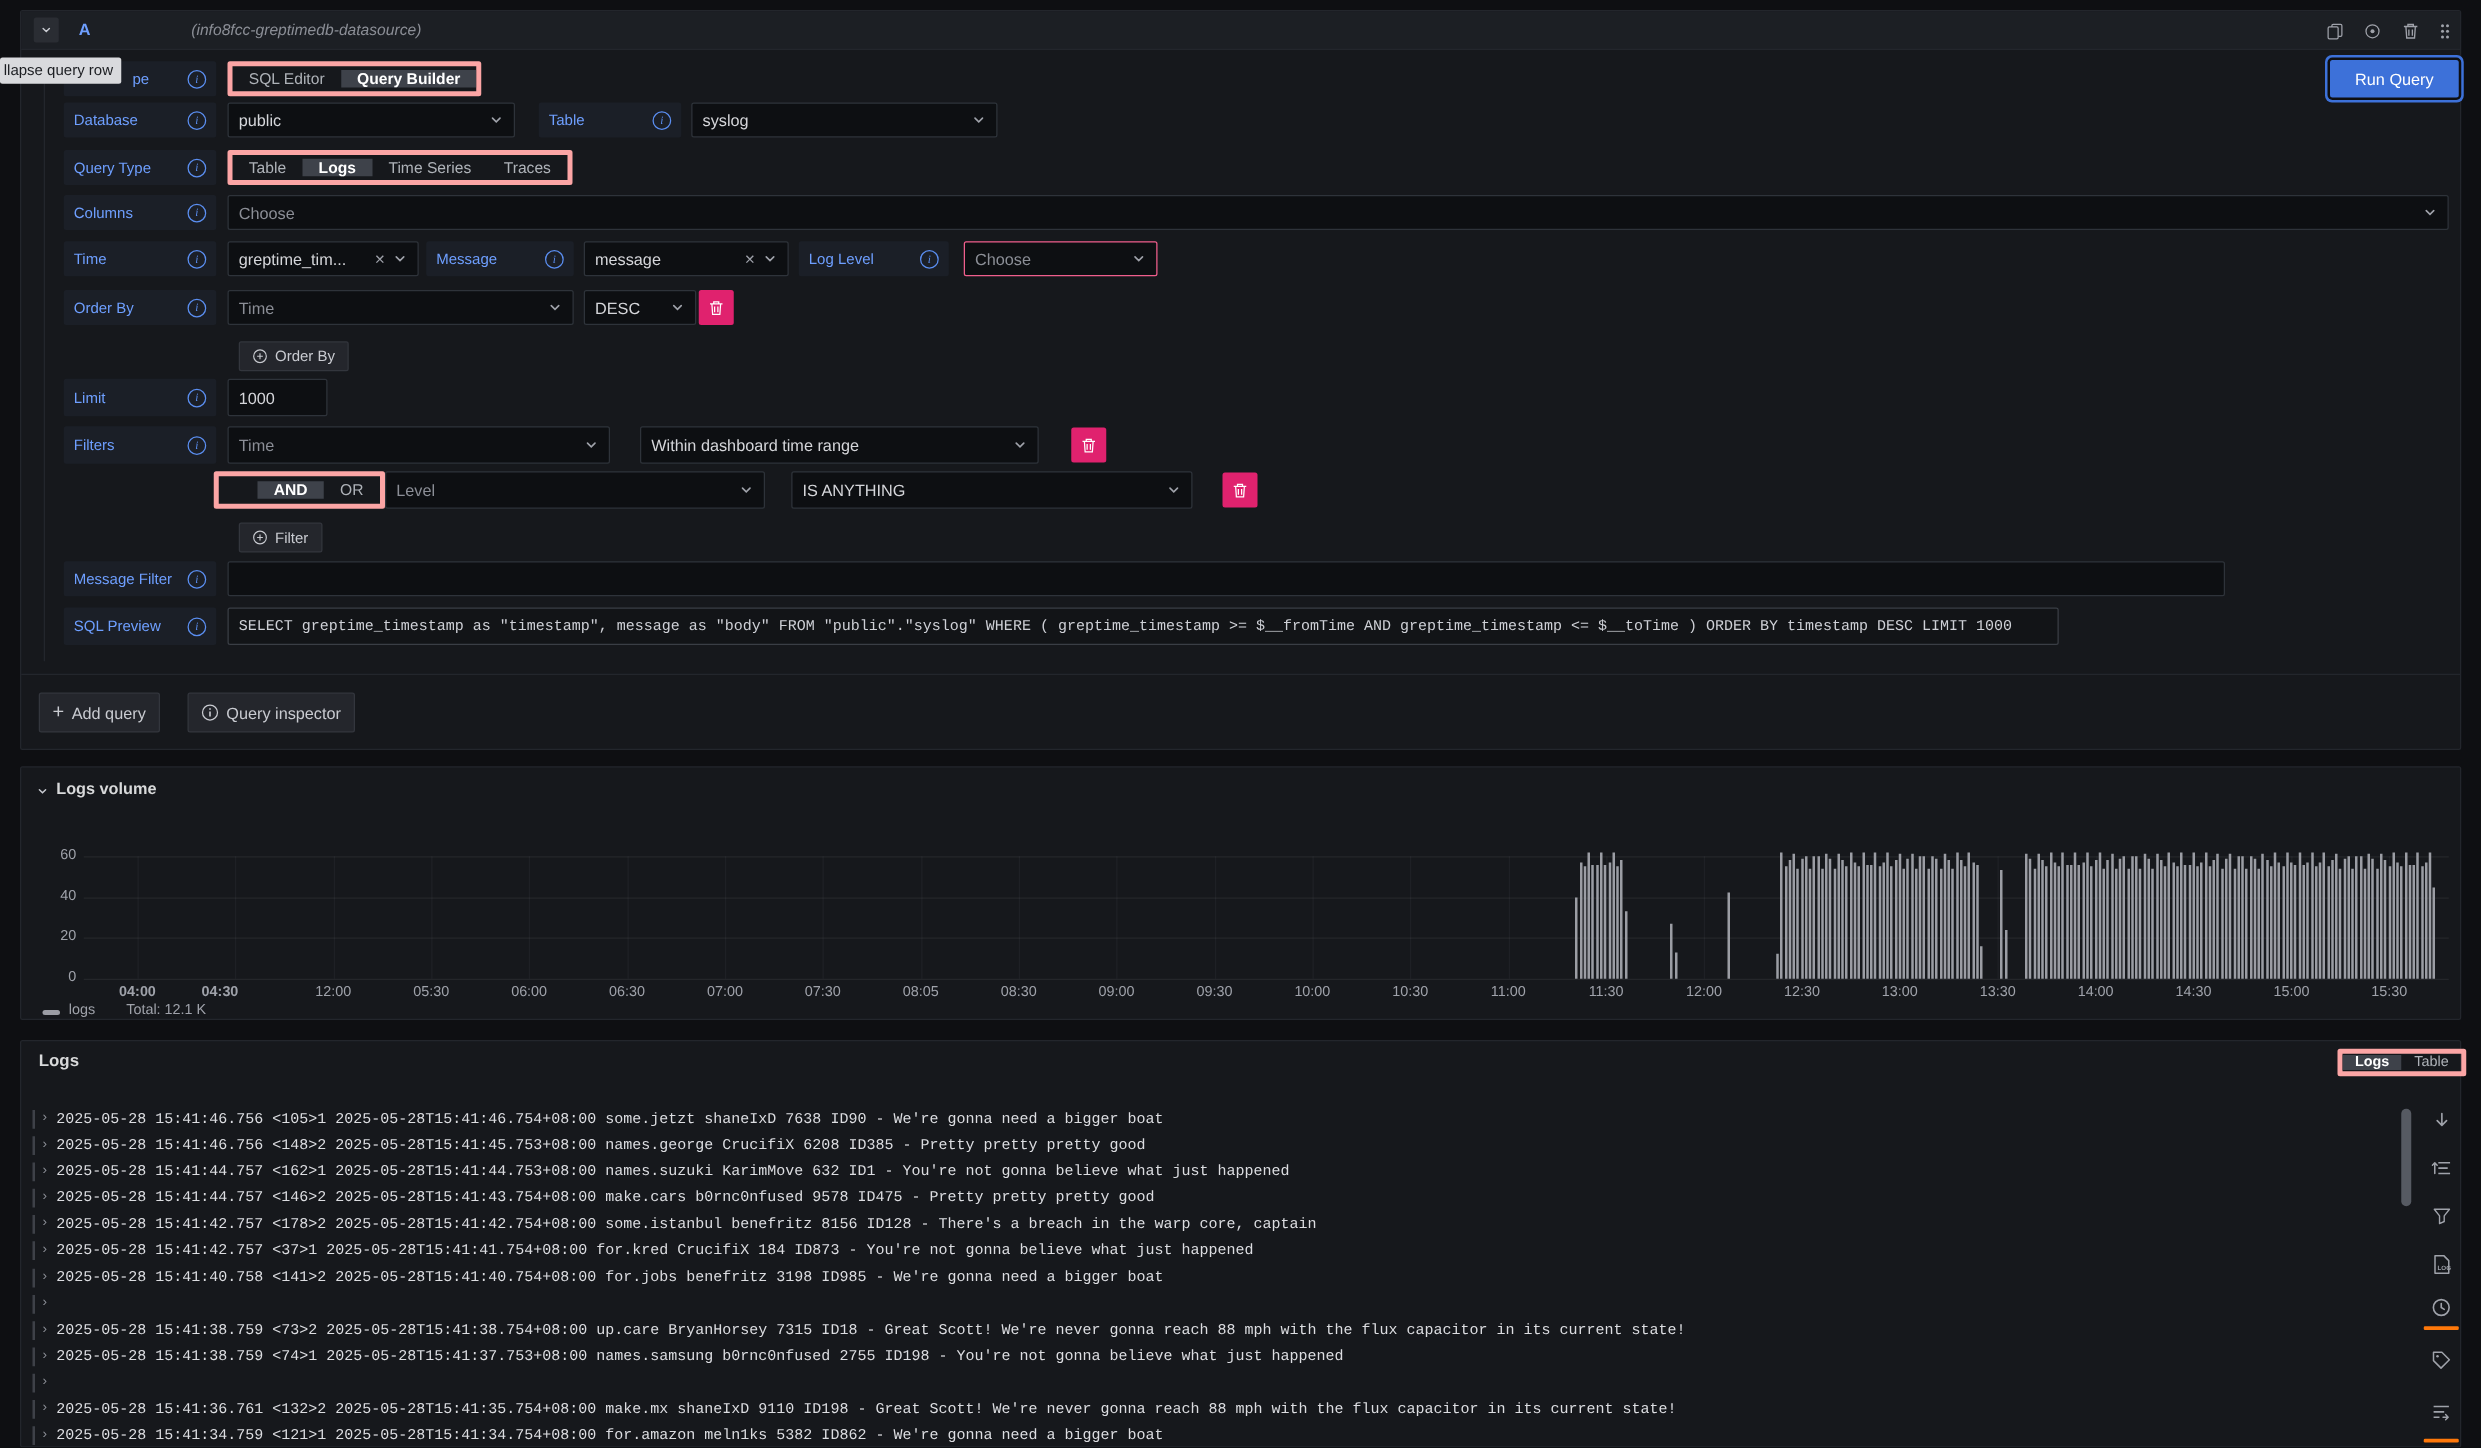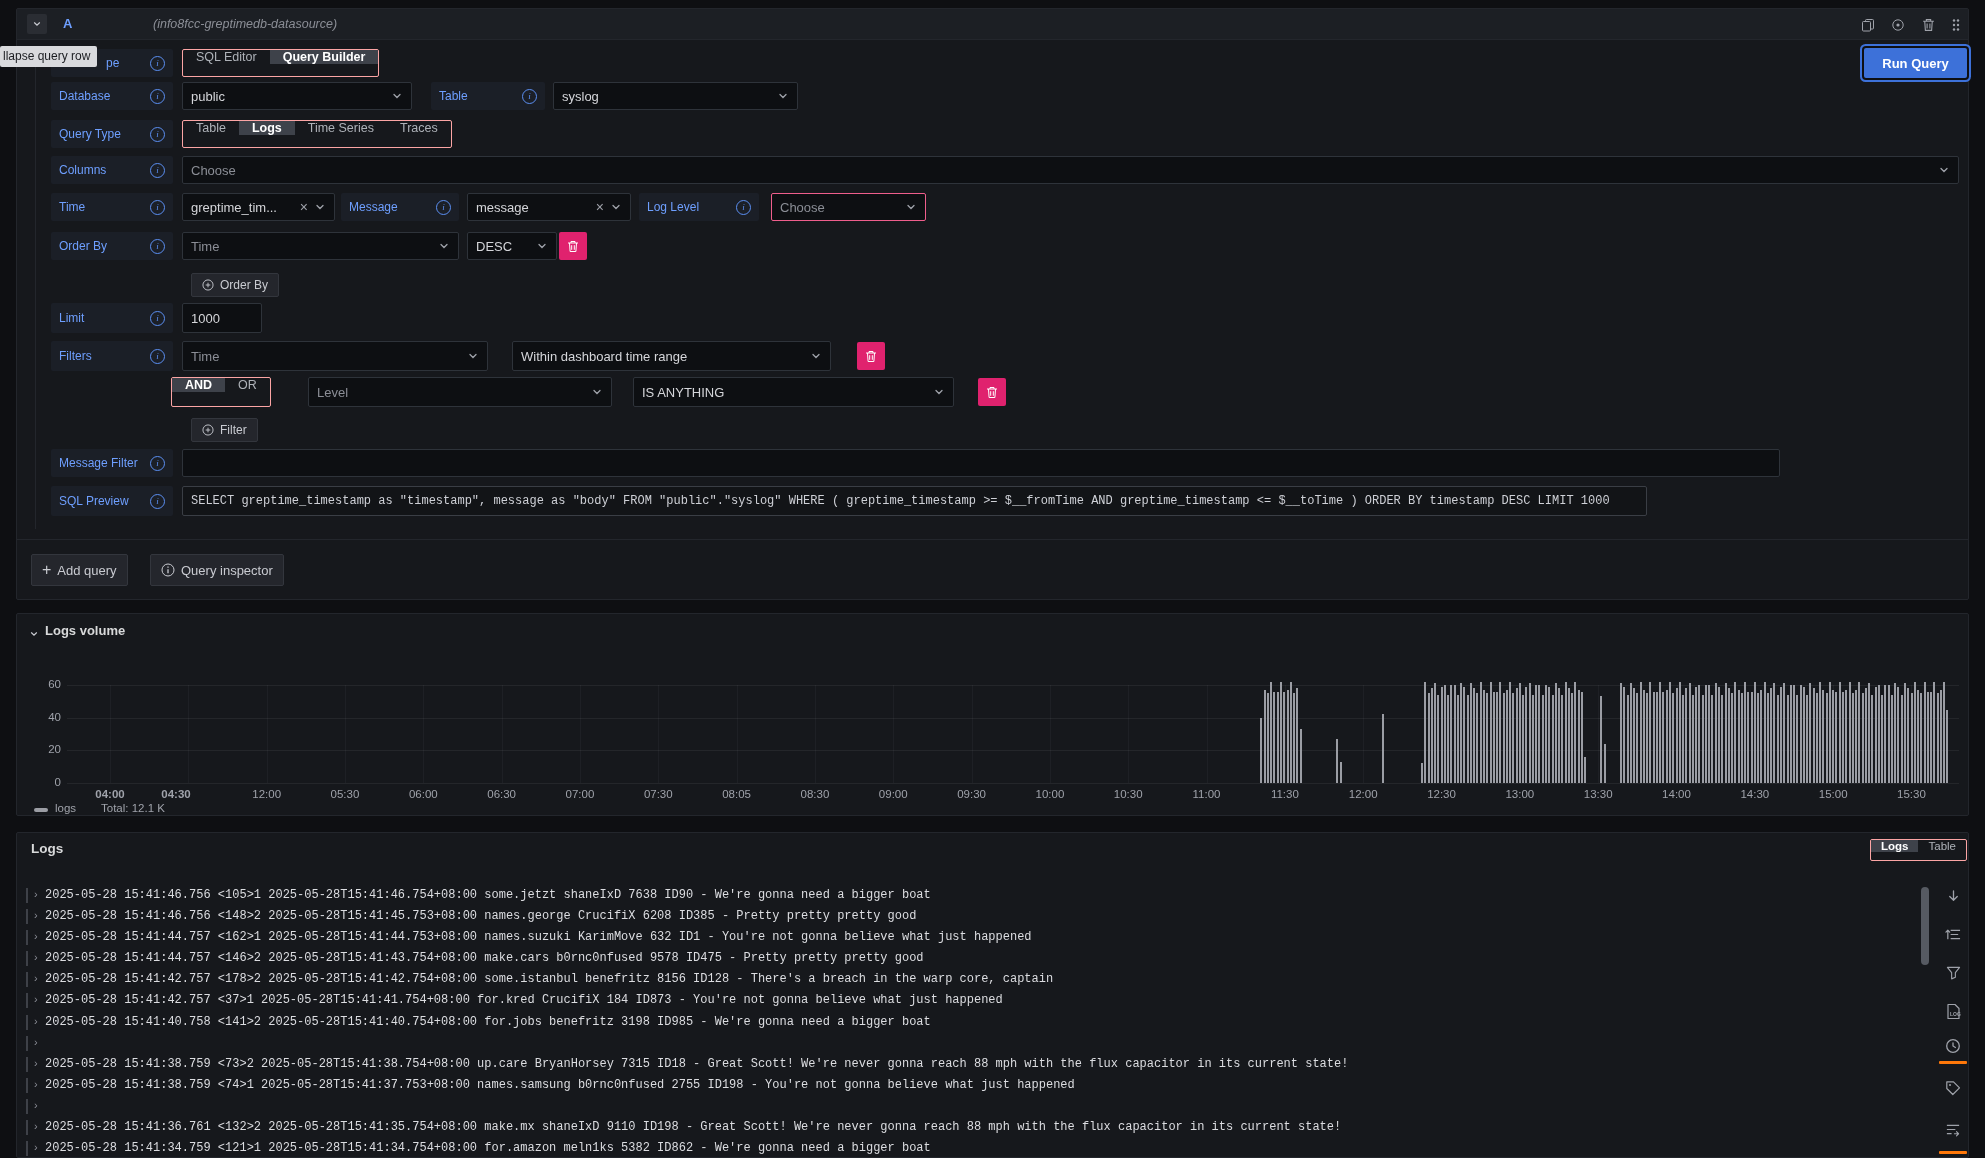--- a/index.html
+++ b/index.html
@@ -26,31 +26,31 @@
   .info{width:13px;height:13px;border:1px solid #5b8ff2;border-radius:50%;color:#5b8ff2;
         font-size:9px;font-style:italic;font-family:"Liberation Serif",serif;
         display:inline-flex;align-items:center;justify-content:center;flex:0 0 auto;cursor:pointer;}
   .sel{background:#0d0f12;border:1px solid #2e333a;border-radius:2px;font-size:13px;color:#d5d6da;
         display:flex;align-items:center;padding:0 8px;gap:6px;cursor:pointer;}
   .sel .val{flex:1 1 auto;white-space:nowrap;overflow:hidden;}
   .sel .ph{color:#8b8e96;}
   .xclear{color:#9fa2aa;font-size:14px;line-height:1;cursor:pointer;}
   .inp{background:#0d0f12;border:1px solid #2e333a;border-radius:2px;font-size:13px;color:#d5d6da;
         display:flex;align-items:center;padding:0 8px;}
-  .seg{border:1px solid #fca5a5;border-radius:2px;display:inline-flex;align-items:flex-start;overflow:hidden;}
+  .seg{border:4px solid #fca5a5;border-radius:2px;display:inline-flex;align-items:center;overflow:hidden;}
   .seg-item{display:flex;align-items:center;padding:0 13px;font-size:12.5px;color:#aeb2b8;cursor:pointer;white-space:nowrap;}
   .seg-item.active{background:#3e424a;color:#fff;font-weight:600;}
   .btn-sub{background:#24262c;border:1px solid #33363d;border-radius:2px;color:#c9cbd1;font-size:12px;
         display:inline-flex;align-items:center;gap:6px;padding:0 10px;cursor:pointer;}
   .trash-btn{background:var(--danger);border-radius:2px;display:flex;align-items:center;justify-content:center;cursor:pointer;}
   .pink-border{border:1px solid var(--invalid) !important;}
   .code{background:#121417;border:1px solid #3a3e45;border-radius:2px;color:#ced0d6;
         font-family:"Liberation Mono","DejaVu Sans Mono",monospace;font-size:12px;
         display:flex;align-items:center;padding:0 8px;white-space:nowrap;overflow:hidden;}
-  .runq{position:absolute;background:var(--accent);color:#fff;font-size:13px;font-weight:700;border-radius:2px;
+  .runq{position:absolute;background:var(--accent);color:#fff;font-size:13px;font-weight:400;border-radius:2px;
         display:flex;align-items:center;justify-content:center;cursor:pointer;
         box-shadow:0 0 0 2px #0e0f12,0 0 0 4px var(--accent);}
   .vguide{position:absolute;left:18px;top:40px;width:1px;height:480px;background:#23262c;}
   .sep{position:absolute;left:0;width:100%;height:1px;background:#23262c;}
 
   
   .ptitle{font-size:13px;font-weight:600;color:#d8d9da;}
   .gline{position:absolute;background:rgba(204,204,220,0.08);}
   .gvline{position:absolute;background:rgba(204,204,220,0.05);}
   .ylab{position:absolute;font-size:11.5px;color:#9fa2aa;text-align:right;width:26px;}
@@ -258,21 +258,21 @@
       <svg width="12" height="12" viewBox="0 0 12 12">
           <path d="M3 4.5l3 3 3-3" stroke="#9fa2aa" stroke-width="1.3" fill="none" stroke-linecap="round"></path>
         </svg>
     </div>
     <div class="trash-btn abs" style="left:840px;top:333px;width:28px;height:28px;">
       <svg width="12" height="13" viewBox="0 0 12 13">
           <path d="M1 3h10M4 3V1.5h4V3M2.5 3l.6 8.5h5.8L9.5 3M4.7 5.2v4.6M7.3 5.2v4.6" stroke="#fff" fill="none"></path>
         </svg>
     </div>
 
-    <div class="seg abs" id="andor-tabs" style="left:154px;top:368px;height:30px;">
+    <div class="seg abs" id="andor-tabs" style="left:154px;top:368px;height:30px;padding-left:31px;">
         <span class="seg-item active">AND</span>
         <span class="seg-item">OR</span>
       </div>
     <div class="sel abs" style="left:291px;top:368px;width:304px;height:30px;">
       <span class="val ph">Level</span>
       <svg width="12" height="12" viewBox="0 0 12 12">
           <path d="M3 4.5l3 3 3-3" stroke="#9fa2aa" stroke-width="1.3" fill="none" stroke-linecap="round"></path>
         </svg>
     </div>
     <div class="sel abs" style="left:616px;top:368px;width:321px;height:30px;">

